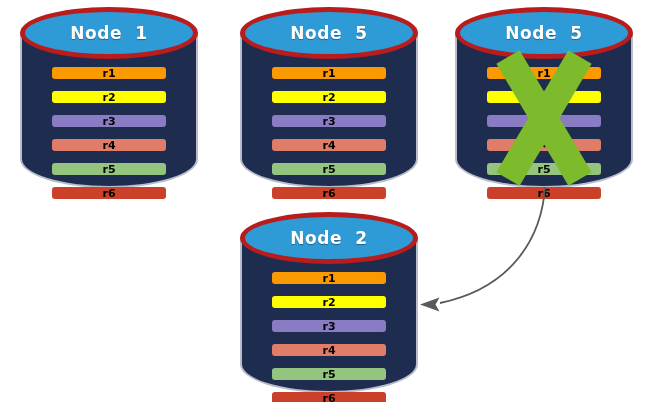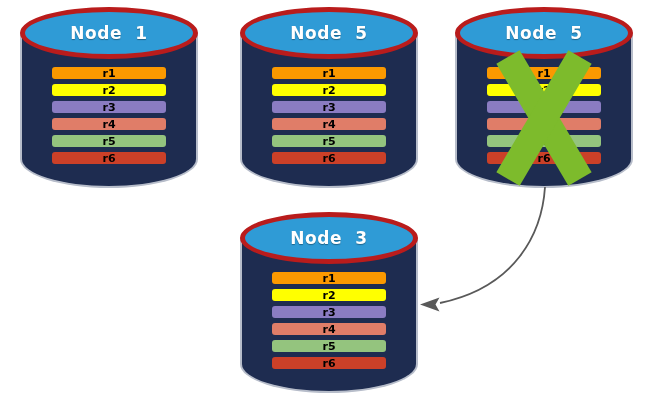--- a/index.html
+++ b/index.html
@@ -46,21 +46,21 @@
     letter-spacing: 0.5px;
     word-spacing: 7px;
     text-shadow: 0 1px 1px rgba(0,0,0,0.35);
     white-space: nowrap;
   }
   .rows {
     position: absolute;
     left: 32px; right: 32px; top: 60px;
     display: flex;
     flex-direction: column;
-    gap: 5px;
+    gap: 12px;
     z-index: 3;
   }
   .row {
     height: 12px;
     border-radius: 3px;
     display: flex;
     align-items: center;
     justify-content: center;
     font-size: 11px;
     font-weight: bold;
@@ -121,21 +121,21 @@
       <div class="row" style="background: rgb(138, 124, 194);">r3</div>
       <div class="row" style="background: rgb(224, 125, 104);">r4</div>
       <div class="row" style="background: rgb(148, 196, 126);">r5</div>
       <div class="row" style="background: rgb(203, 64, 40);">r6</div>
     </div>
   </div>
 
   <div class="node" style="left:240px;top:212px">
     <div class="cyl-body" style="background: rgb(30, 44, 80);"></div>
     <div class="cyl-top" style="background: rgb(47, 155, 214);">
-      <span class="node-label">Node 3</span>
+      <span class="node-label">Node 2</span>
     </div>
     <div class="rows">
       <div class="row" style="background: rgb(251, 153, 0);">r1</div>
       <div class="row" style="background: rgb(255, 255, 0);">r2</div>
       <div class="row" style="background: rgb(138, 124, 194);">r3</div>
       <div class="row" style="background: rgb(224, 125, 104);">r4</div>
       <div class="row" style="background: rgb(148, 196, 126);">r5</div>
       <div class="row" style="background: rgb(203, 64, 40);">r6</div>
     </div>
   </div>

